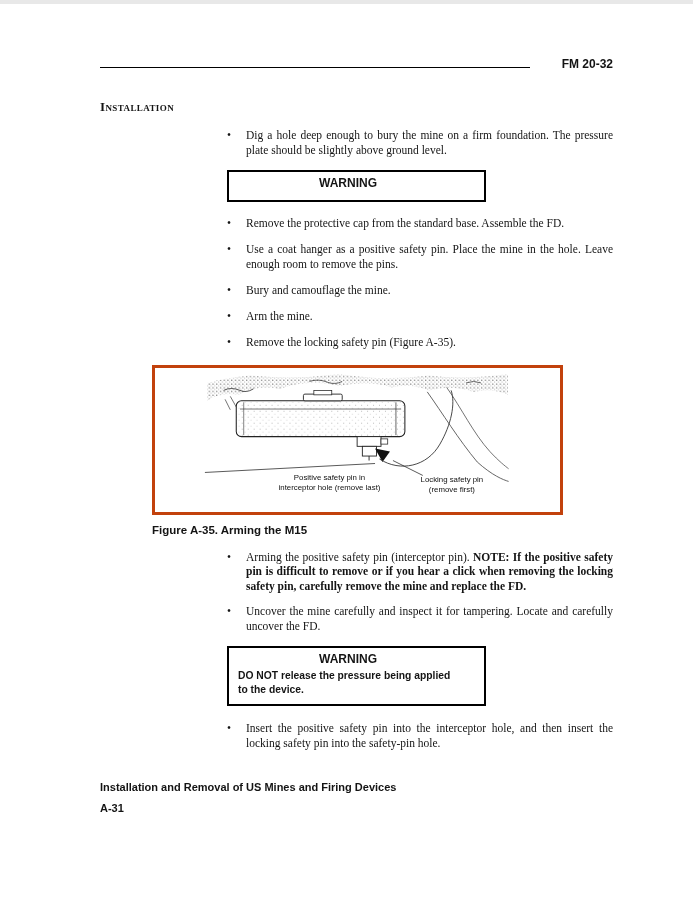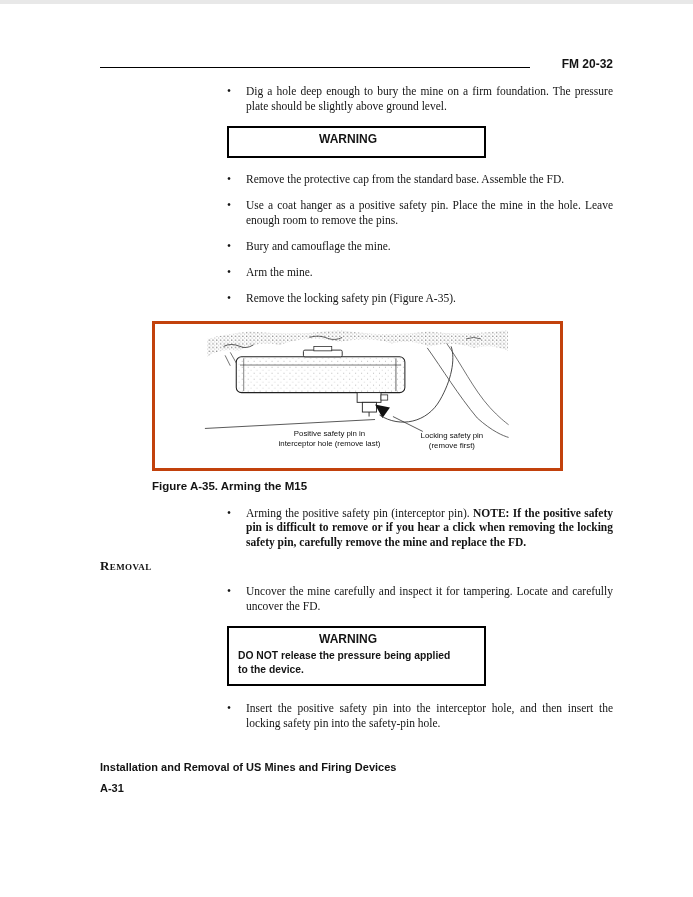--- a/index.html
+++ b/index.html
@@ -81,20 +81,21 @@
 </head>
 <body>
 
 <div class="page">
 
   <div class="hdr">
     <div class="hdr-rule"></div>
     <span class="doc-id">FM 20-32</span>
   </div>
 
+  <div class="side-heading">Installation</div>
 
   <div class="bullet" style="margin-top:13px">
     <span class="dot">•</span>
     <div class="btxt">Dig a hole deep enough to bury the mine on a firm foundation. The pressure plate should be slightly above ground level.</div>
   </div>
 
   <div class="warning">
     <div class="wtitle">WARNING</div>
   </div>
 
@@ -177,21 +178,20 @@
     </svg>
   </div>
 
   <div class="fig-caption">Figure A-35. Arming the M15</div>
 
   <div class="bullet mt-note">
     <span class="dot">•</span>
     <div class="btxt"><span>Arming the positive safety pin (interceptor pin). </span><b>NOTE: If the positive safety pin is difficult to remove or if you hear a click when removing the locking safety pin, carefully remove the mine and replace the FD.</b></div>
   </div>
 
-  <div class="side-heading removal-heading">Removal</div>
 
   <div class="bullet" style="margin-top:10px">
     <span class="dot">•</span>
     <div class="btxt">Uncover the mine carefully and inspect it for tampering. Locate and carefully uncover the FD.</div>
   </div>
 
   <div class="warning">
     <div class="wtitle">WARNING</div>
     <div class="wtext">DO NOT release the pressure being applied to the device.</div>
   </div>

